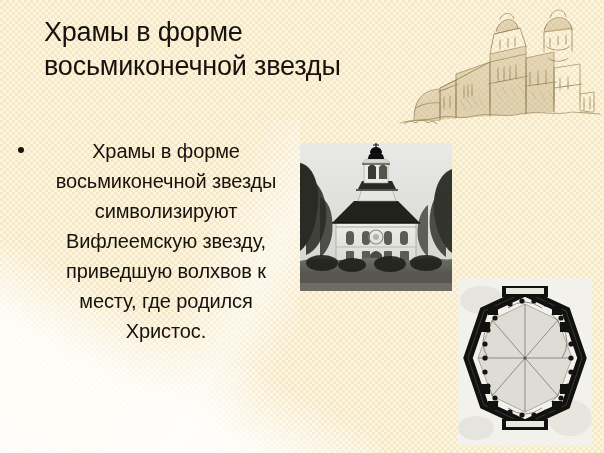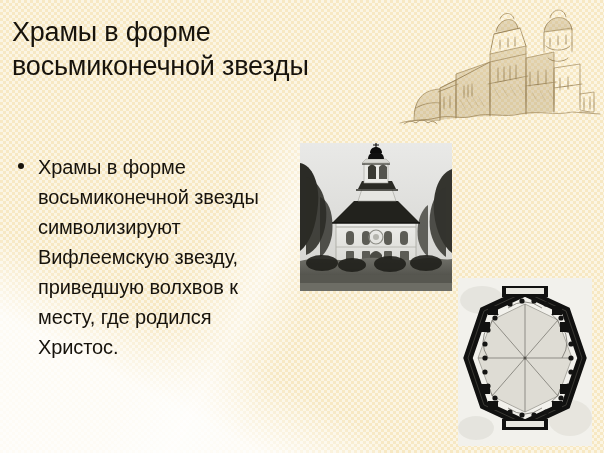--- a/index.html
+++ b/index.html
@@ -49,40 +49,42 @@
   .title {
     position: absolute;
     left: 12px;
     top: 15px;
     width: 300px;
     font-size: 27px;
     line-height: 34px;
     font-weight: 400;
     color: #17130c;
     letter-spacing: -0.2px;
+    padding-left: 32px;
   }
 
   
   .sketch-wrap {
     position: absolute;
     right: 0;
     top: 2px;
     width: 210px;
     height: 132px;
     overflow: hidden;
     opacity: .95;
   }
   .sketch-wrap svg { display: block; }
 
   
   .body-block {
     position: absolute;
     left: 14px;
-    top: 152px;
+    top: 136px;
     width: 280px;
+    text-align: center;
   }
   .bullet-row {
     position: relative;
     padding-left: 24px;
   }
   .bullet-dot {
     position: absolute;
     left: 4px;
     top: 11px;
     width: 6px;

